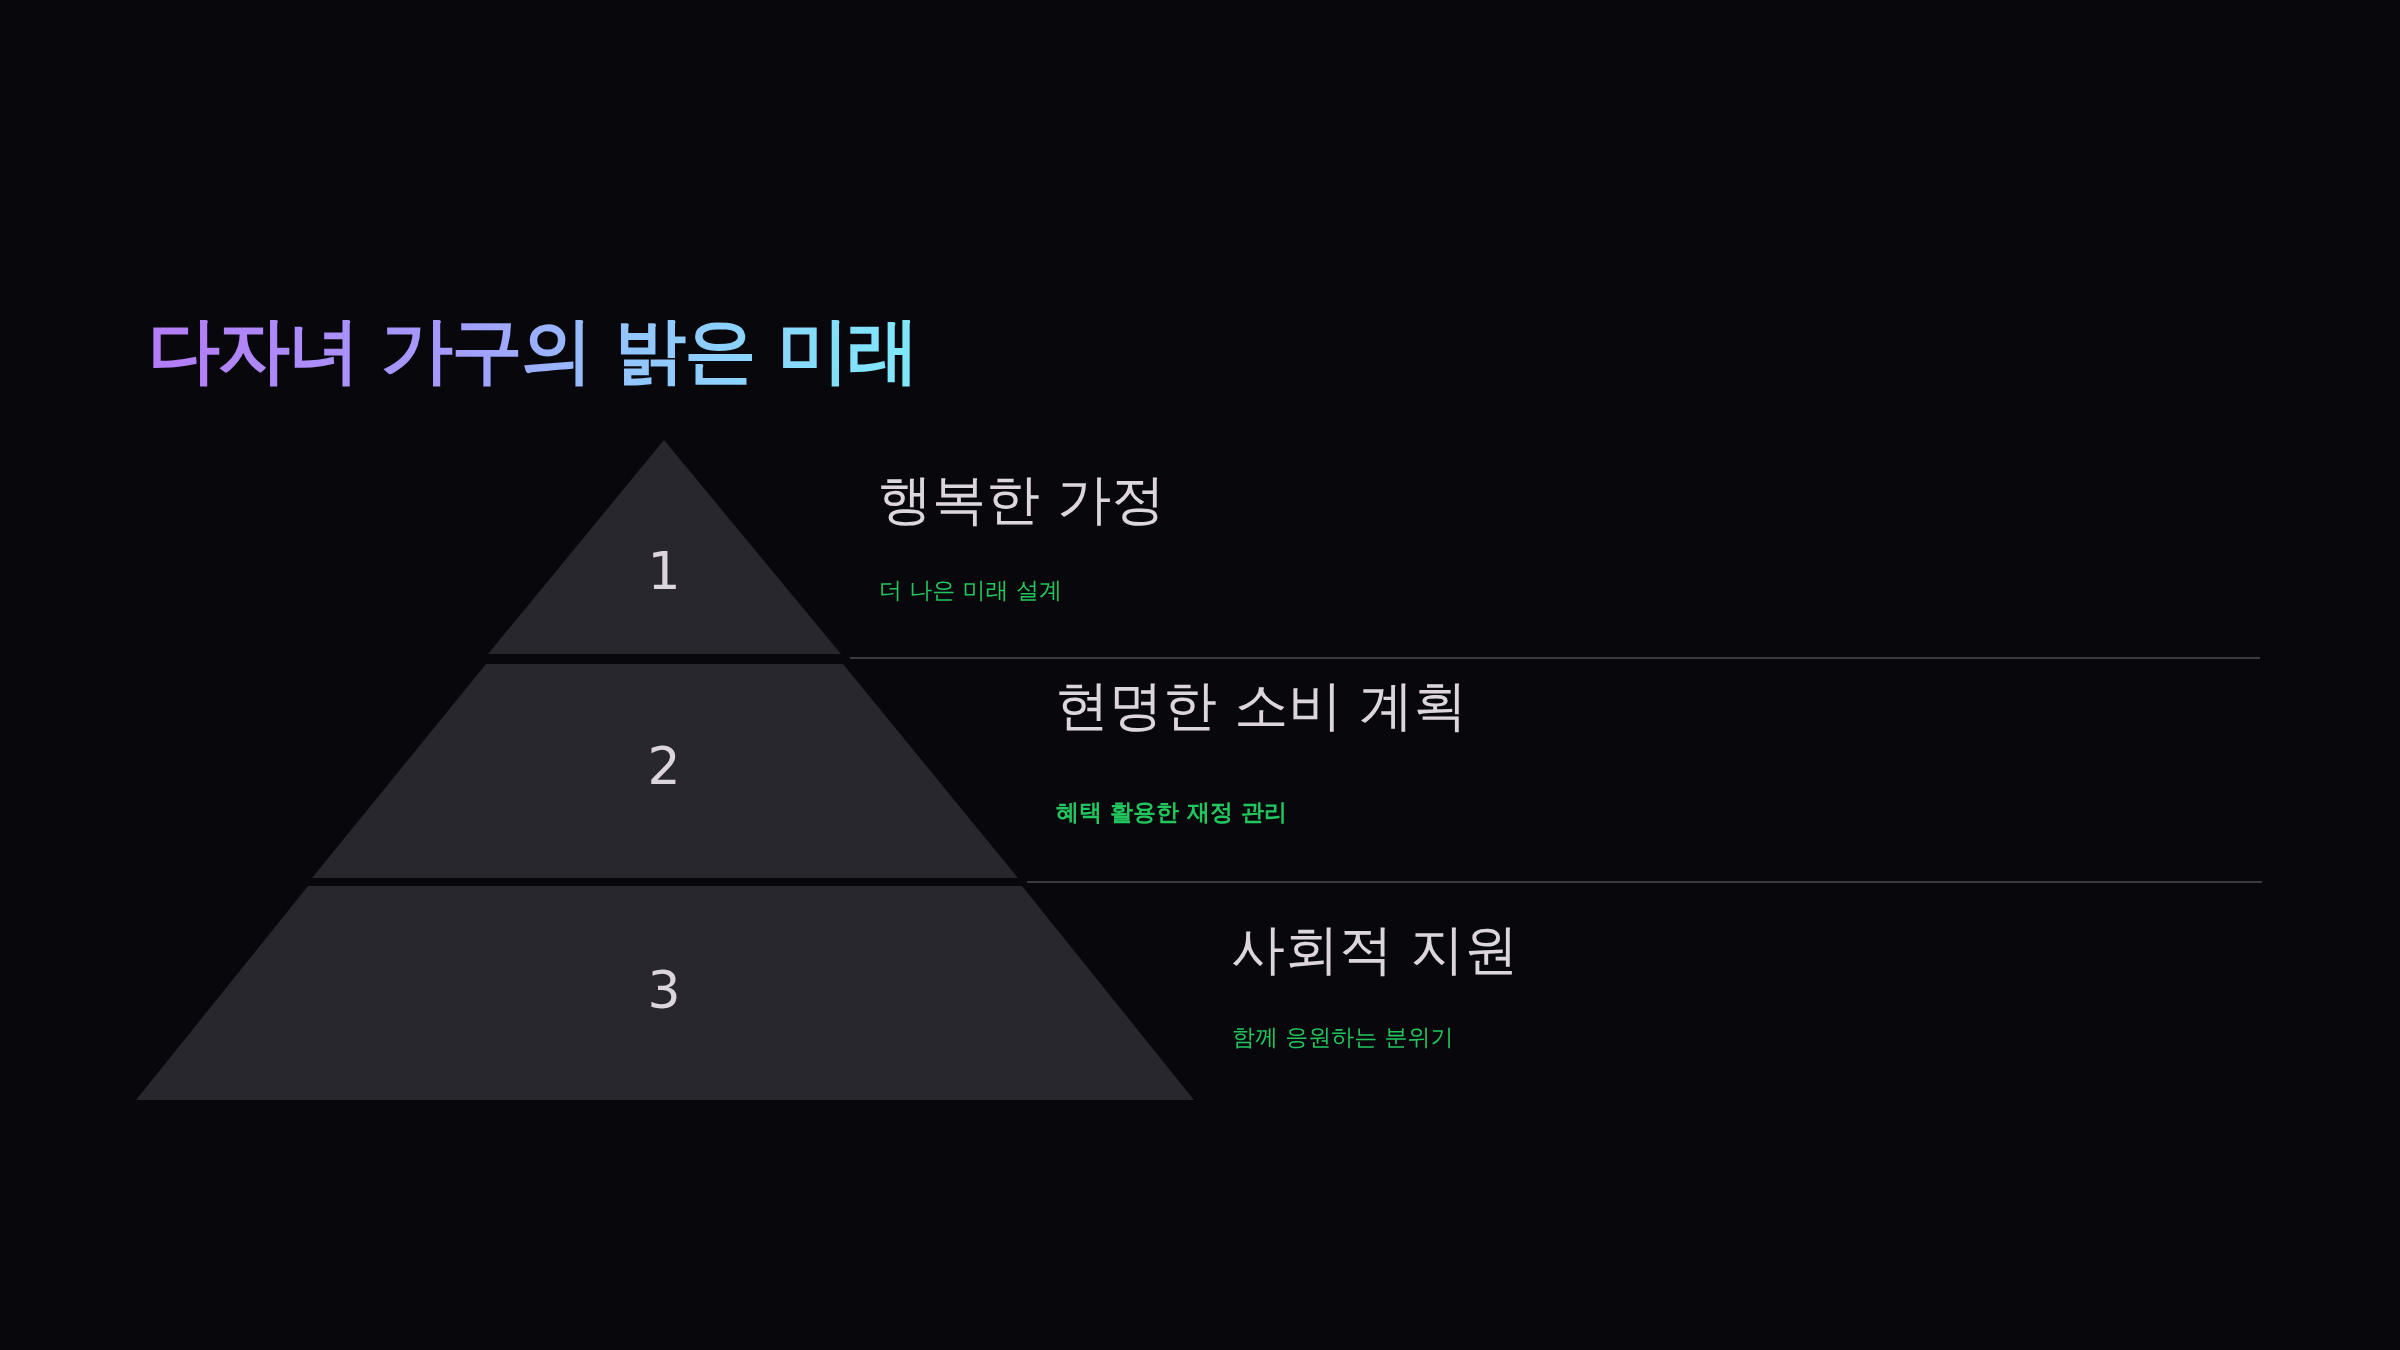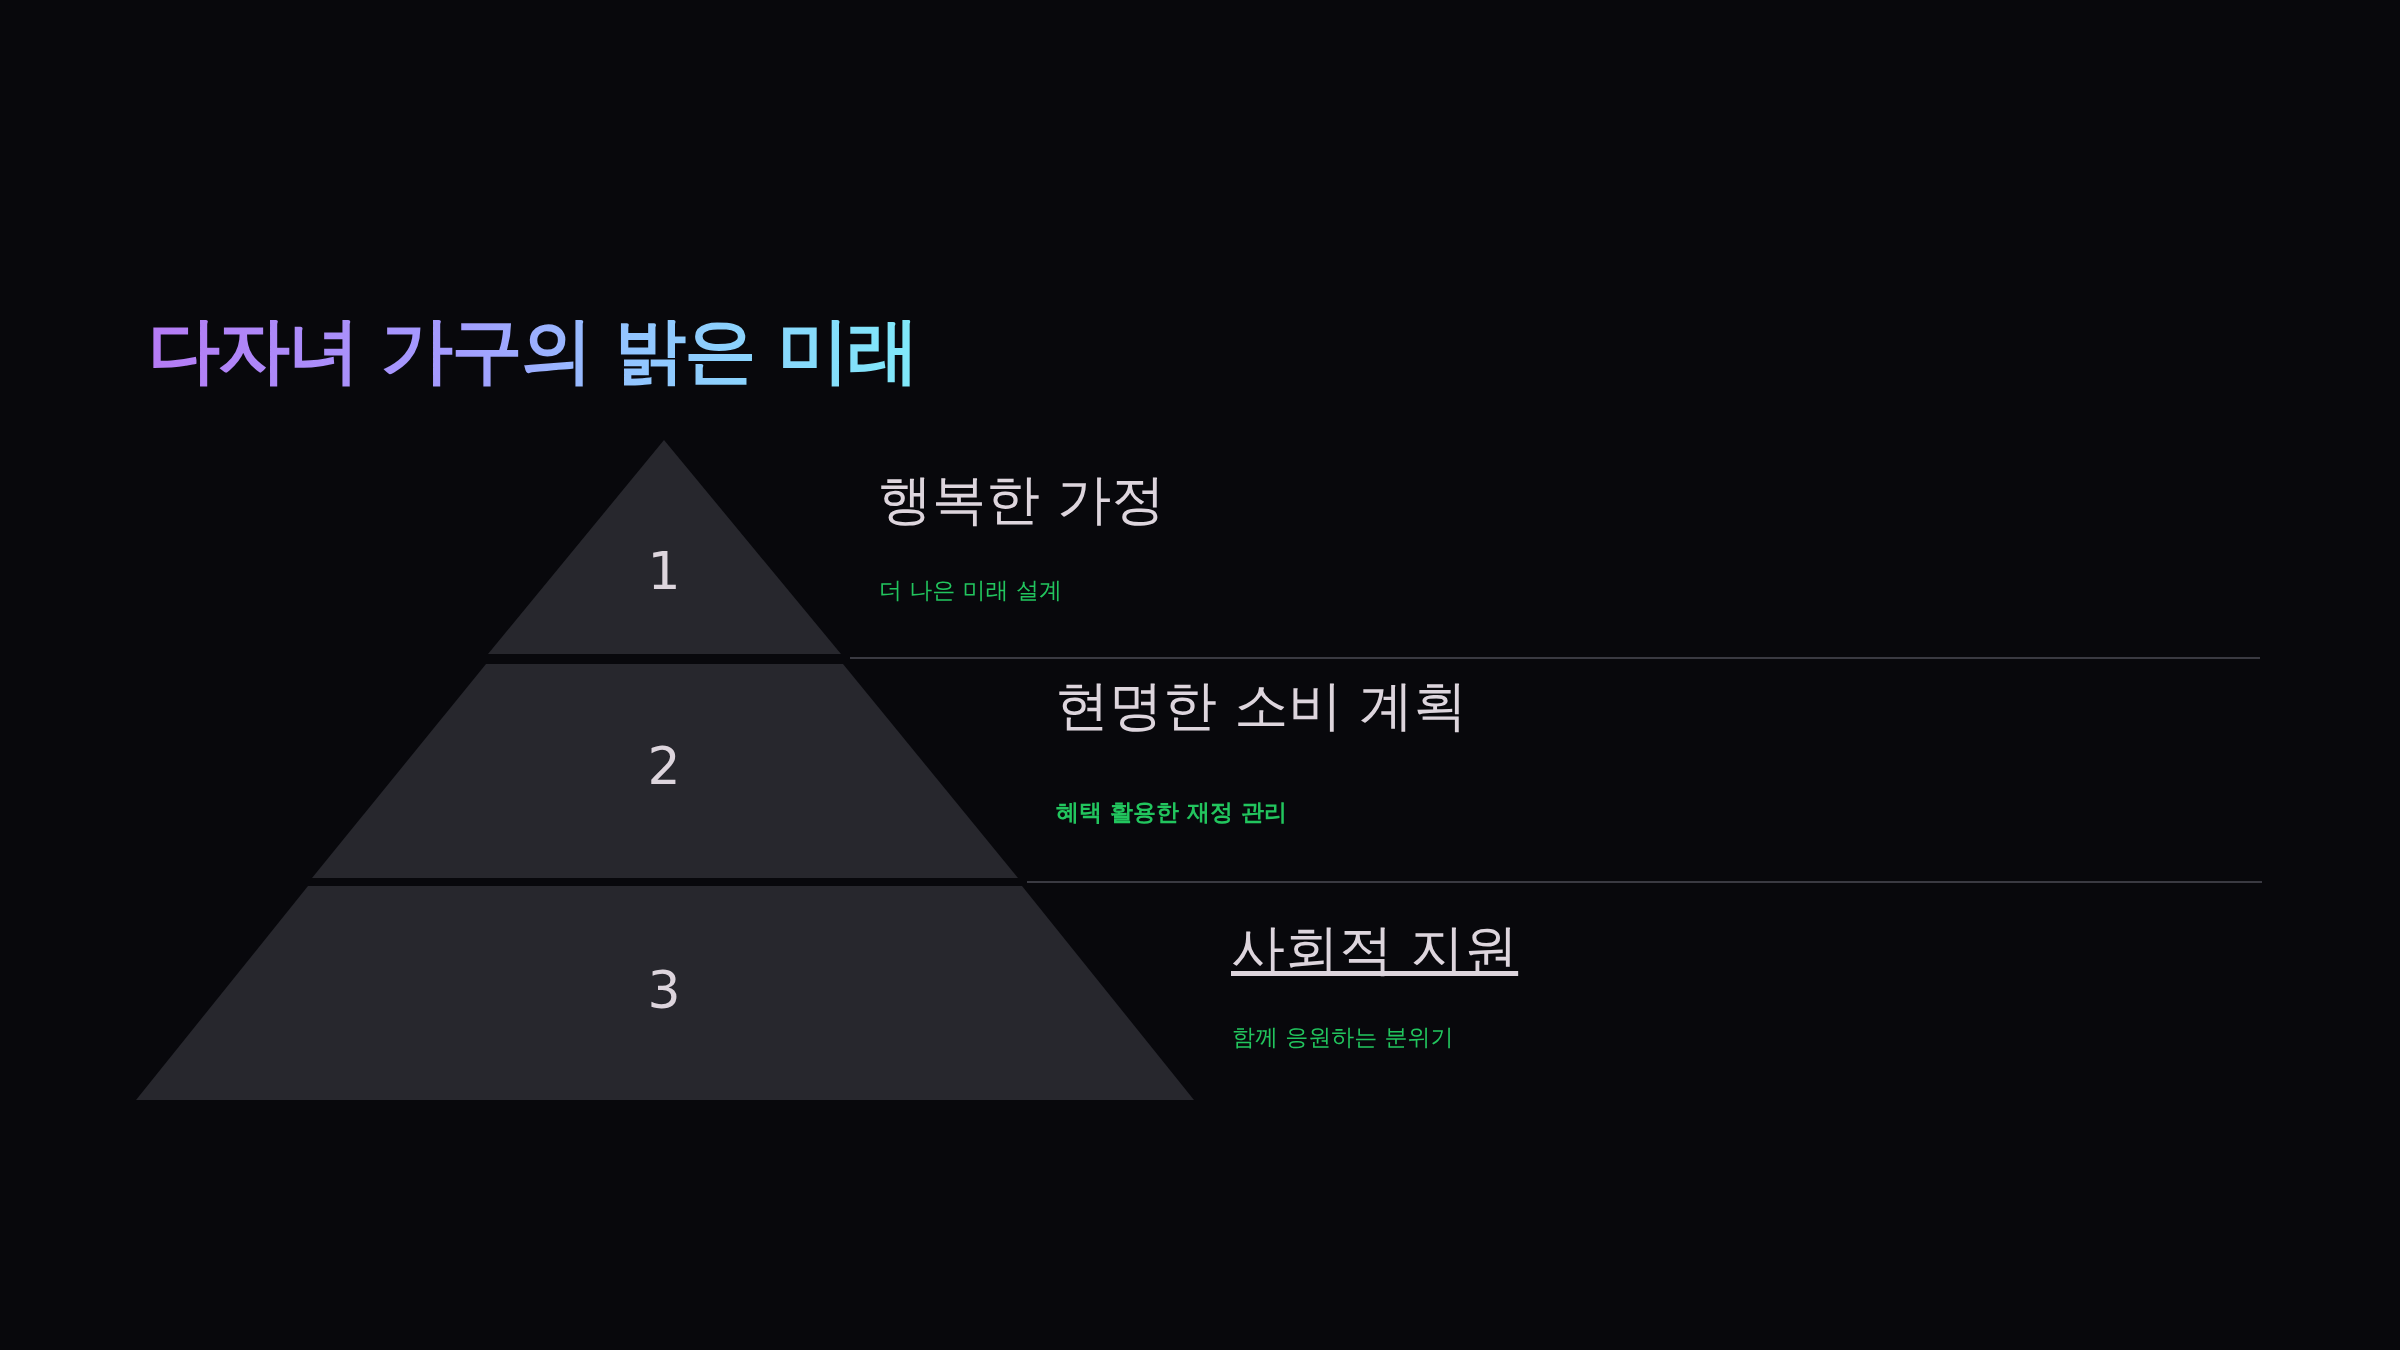--- a/index.html
+++ b/index.html
@@ -82,14 +82,14 @@
 
 <div class="divider" style="left:850px; top:657px; width:1410px;"></div>
 <div class="divider" style="left:1027px; top:881px; width:1235px;"></div>
 
 <div class="heading" style="left:878px; top:472px;">행복한 가정</div>
 <div class="subtext" style="left:879px; top:568px;">더 나은 미래 설계</div>
 
 <div class="heading" style="left:1055px; top:666px;margin-top:12px;">현명한 소비 계획</div>
 <div class="subtext" style="left:1056px; top:790px;font-weight:bold;">혜택 활용한 재정 관리</div>
 
-<div class="heading" style="left:1231px; top:922px;text-decoration:underline;">사회적 지원</div>
+<div class="heading" style="left:1231px; top:922px;">사회적 지원</div>
 <div class="subtext" style="left:1232px; top:1015px;">함께 응원하는 분위기</div>
 
 </body></html>

